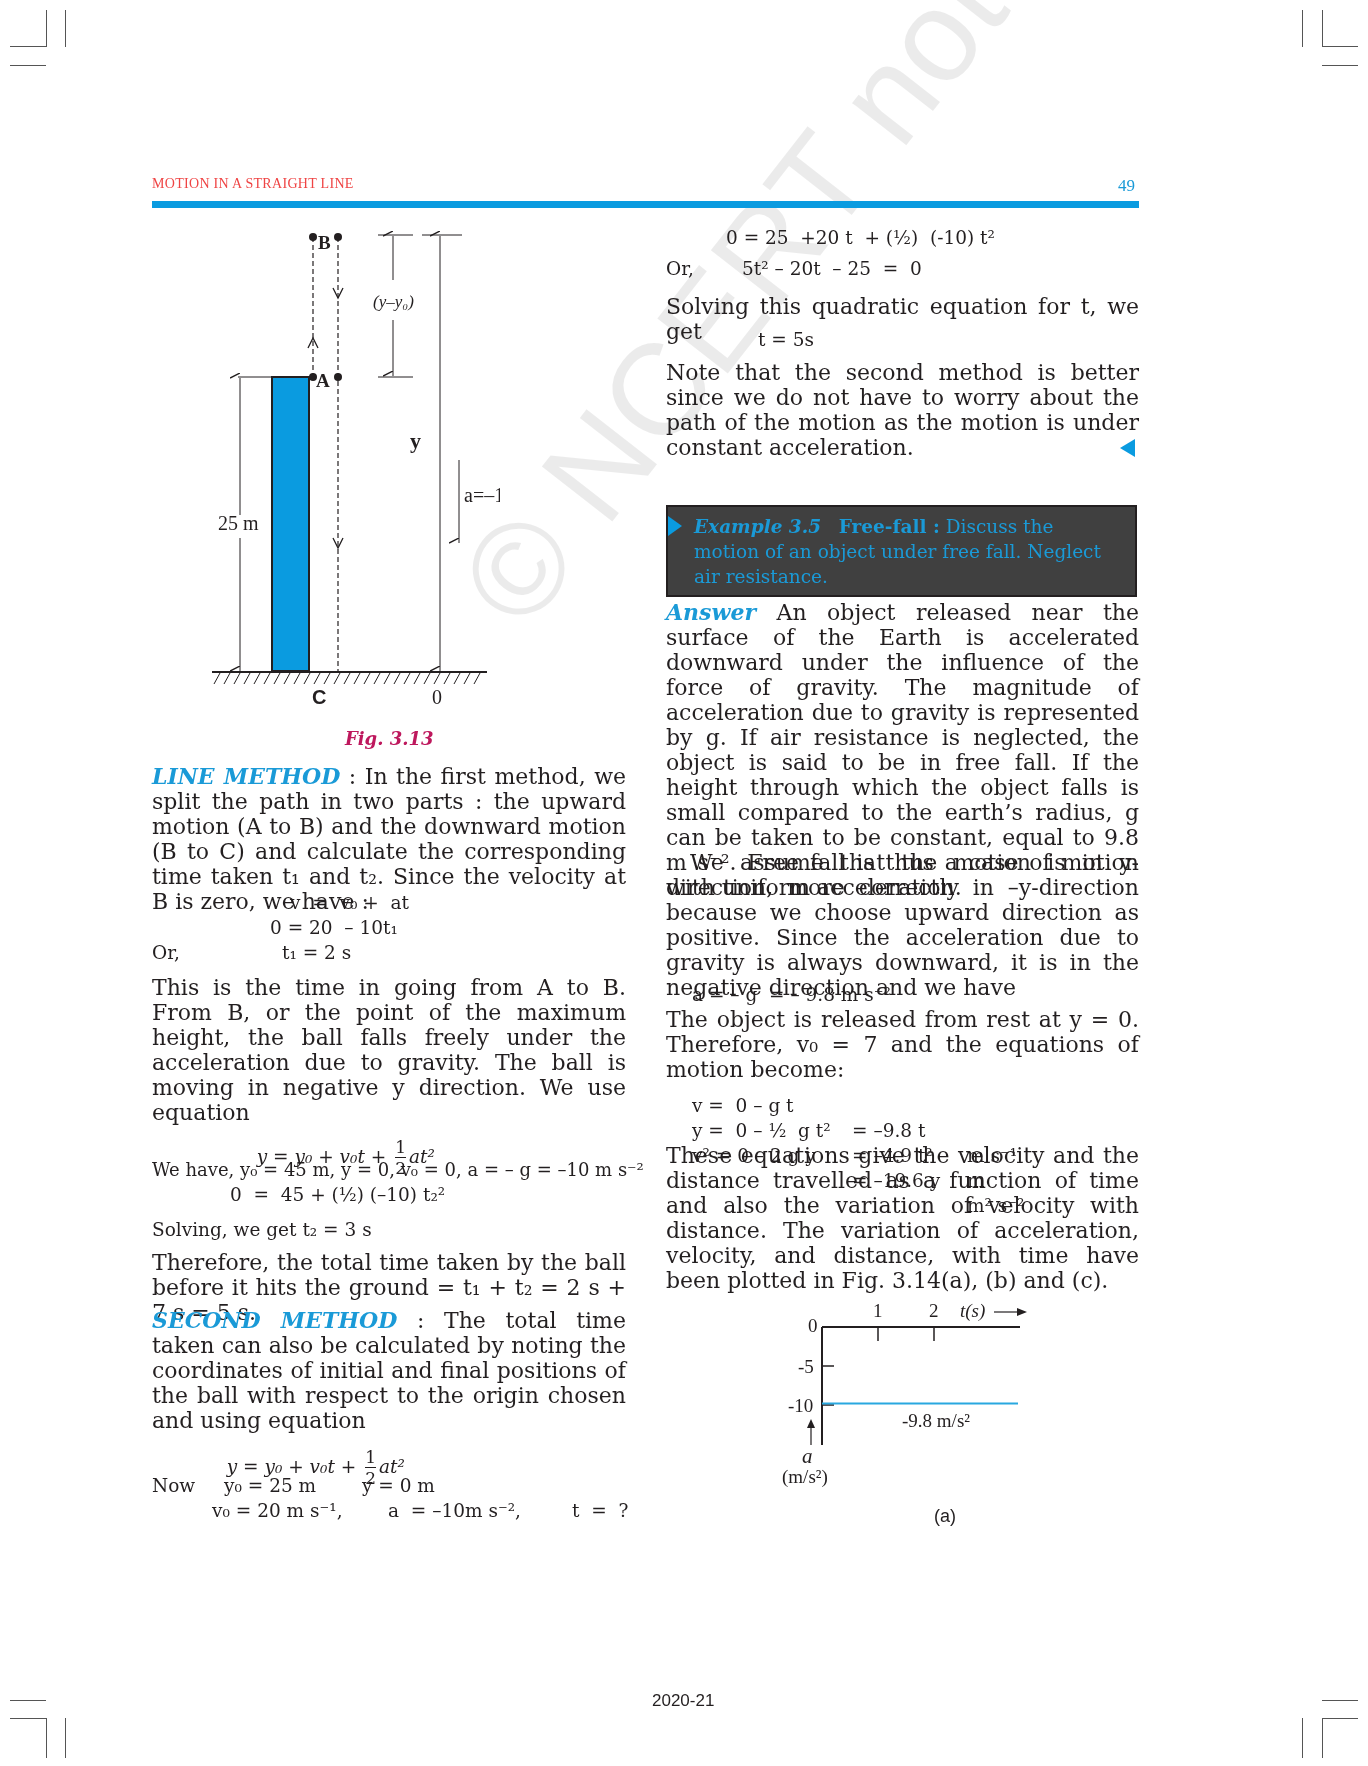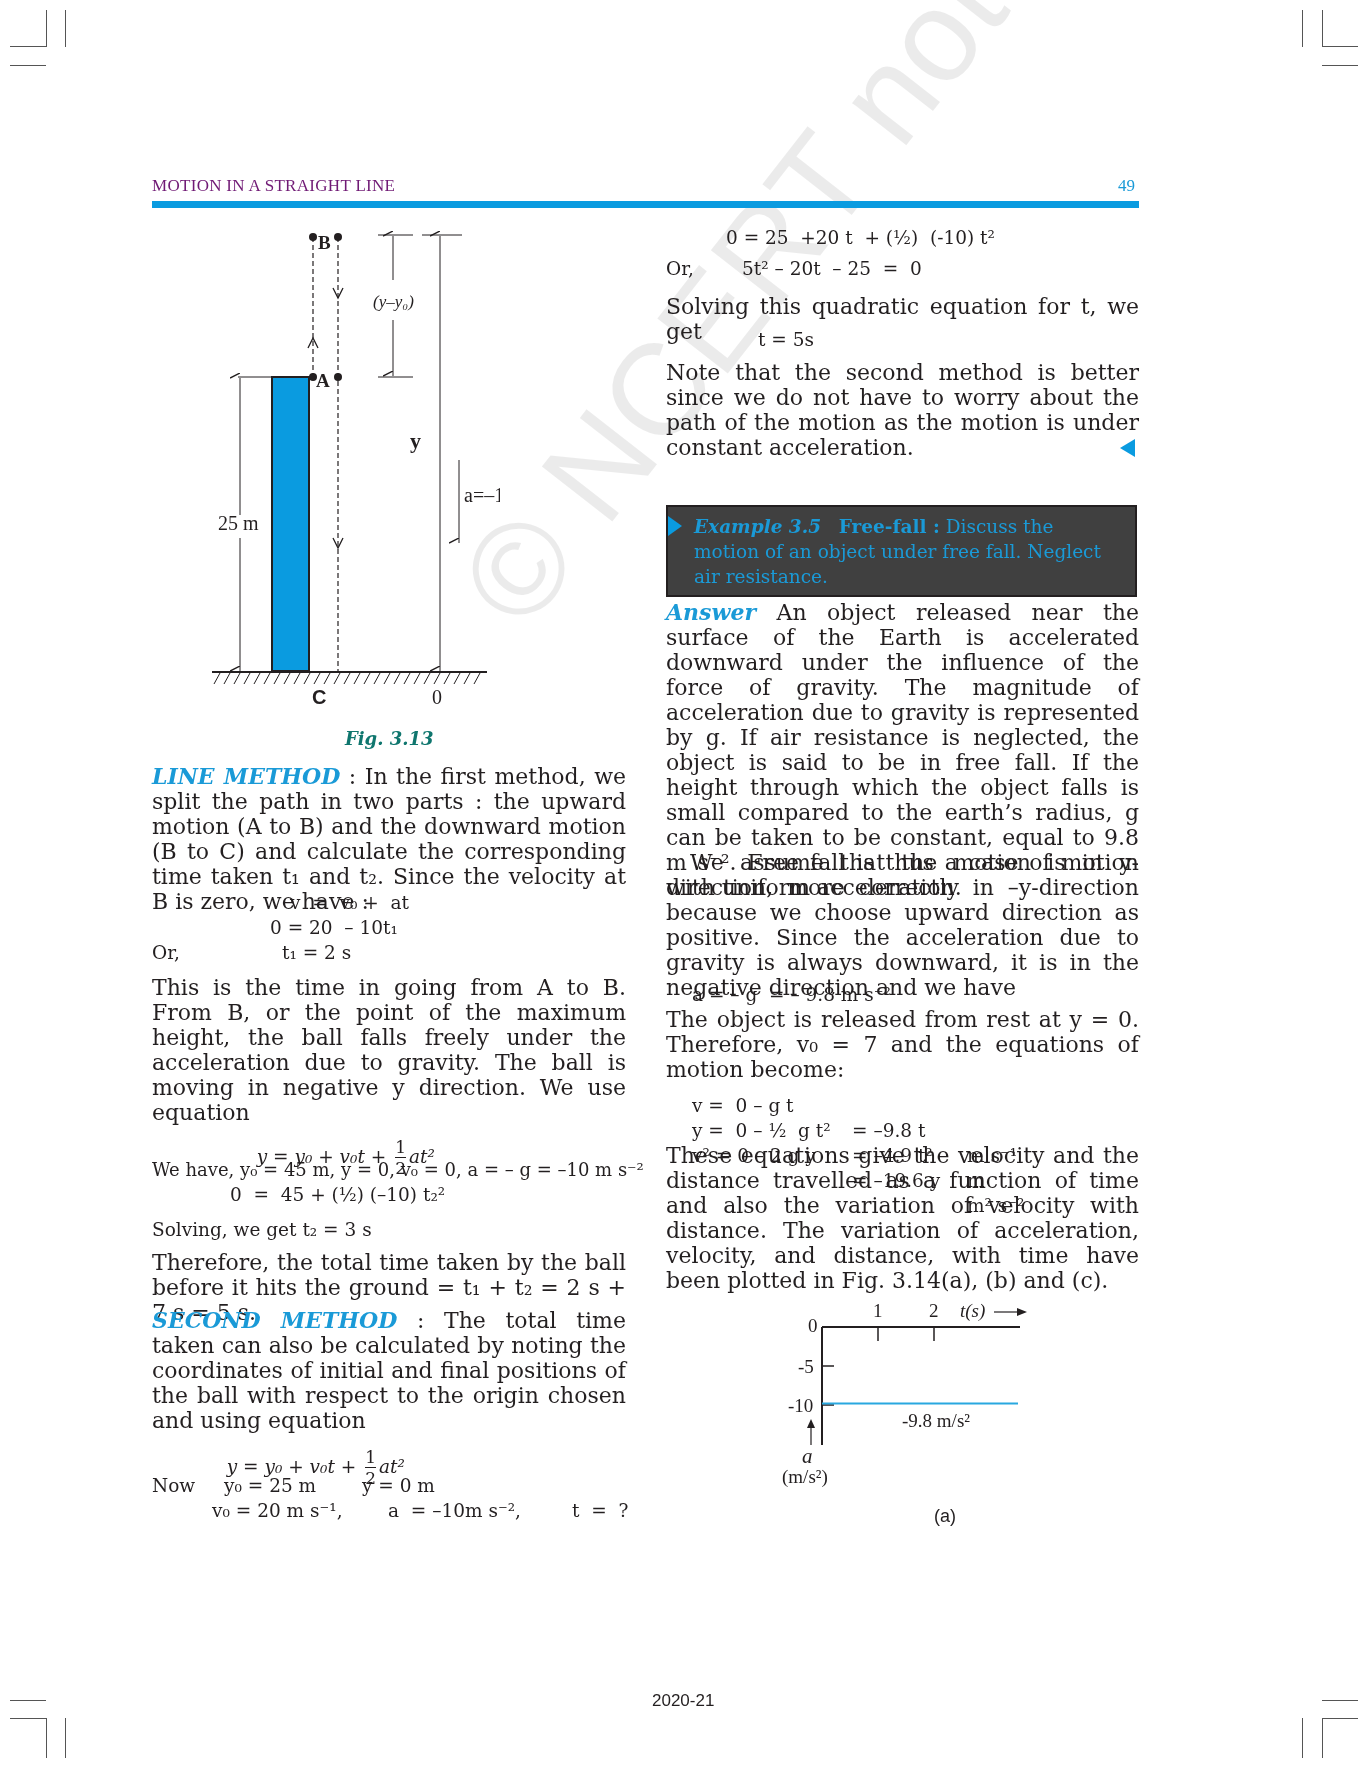--- a/index.html
+++ b/index.html
@@ -1,29 +1,29 @@
 <!DOCTYPE html>
 <html><head>
 <meta charset="utf-8">
 <style>
   html, body { margin:0; padding:0; background:#fff; }
   body { width:1368px; height:1766px; position:relative; overflow:hidden;
          font-family:"DejaVu Serif", serif; color:#231f20; }
   .abs { position:absolute; }
   .crop { position:absolute; background:#555; }
-  .hdr { left:152px; top:176px; font-family:"Liberation Serif", serif; font-size:17px; color:#701a75; letter-spacing:0.3px; }
+  .hdr { left:152px; top:176px; font-family:"Liberation Serif", serif; font-size:14px; color:#ef4444; letter-spacing:0.3px; }
   .pno { left:1118px; top:176px; font-family:"Liberation Serif", serif; font-size:17px; color:#1a9ad7; }
   .bar { left:152px; top:201px; width:987px; height:7px; background:#0a9be0; }
   .p { font-size:22px; line-height:25px; text-align:justify; }
   .lc { left:152px; width:474px; }
   .rc { left:666px; width:473px; }
   .blue { color:#1a9ad7; font-weight:bold; font-style:italic; }
   .eq { font-size:18.5px; line-height:25px; white-space:pre; }
   i { font-style:italic; }
-  .figcap { left:345px; top:728px; font-size:18px; font-weight:bold; font-style:italic; color:#0f766e; }
+  .figcap { left:345px; top:728px; font-size:18px; font-weight:bold; font-style:italic; color:#be185d; }
   .example { left:666px; top:485px; width:471px; height:92px; border:2px solid #231f20; background:#404040; box-sizing:border-box;margin-top:20px; }
   .example .txt { position:absolute; left:26px; top:7px; right:22px; font-size:18.5px; line-height:25px; color:#1a9ad7; }
   .footer { left:652px; top:1691px; font-family:"Liberation Sans", sans-serif; font-size:17px; color:#231f20; }
   .watermark { left:430px; top:560px; font-family:"Liberation Sans", sans-serif; font-size:130px; color:rgba(0,0,0,0.08); transform:rotate(-52deg); transform-origin:left top; white-space:nowrap; pointer-events:none; }
   .frac { display:inline-block; vertical-align:middle; text-align:center; margin:0 3px; line-height:20px; }
   .frac span { display:block; font-size:17px; }
   .frac .num { border-bottom:1px solid #231f20; }
 </style>
 </head>
 <body>

